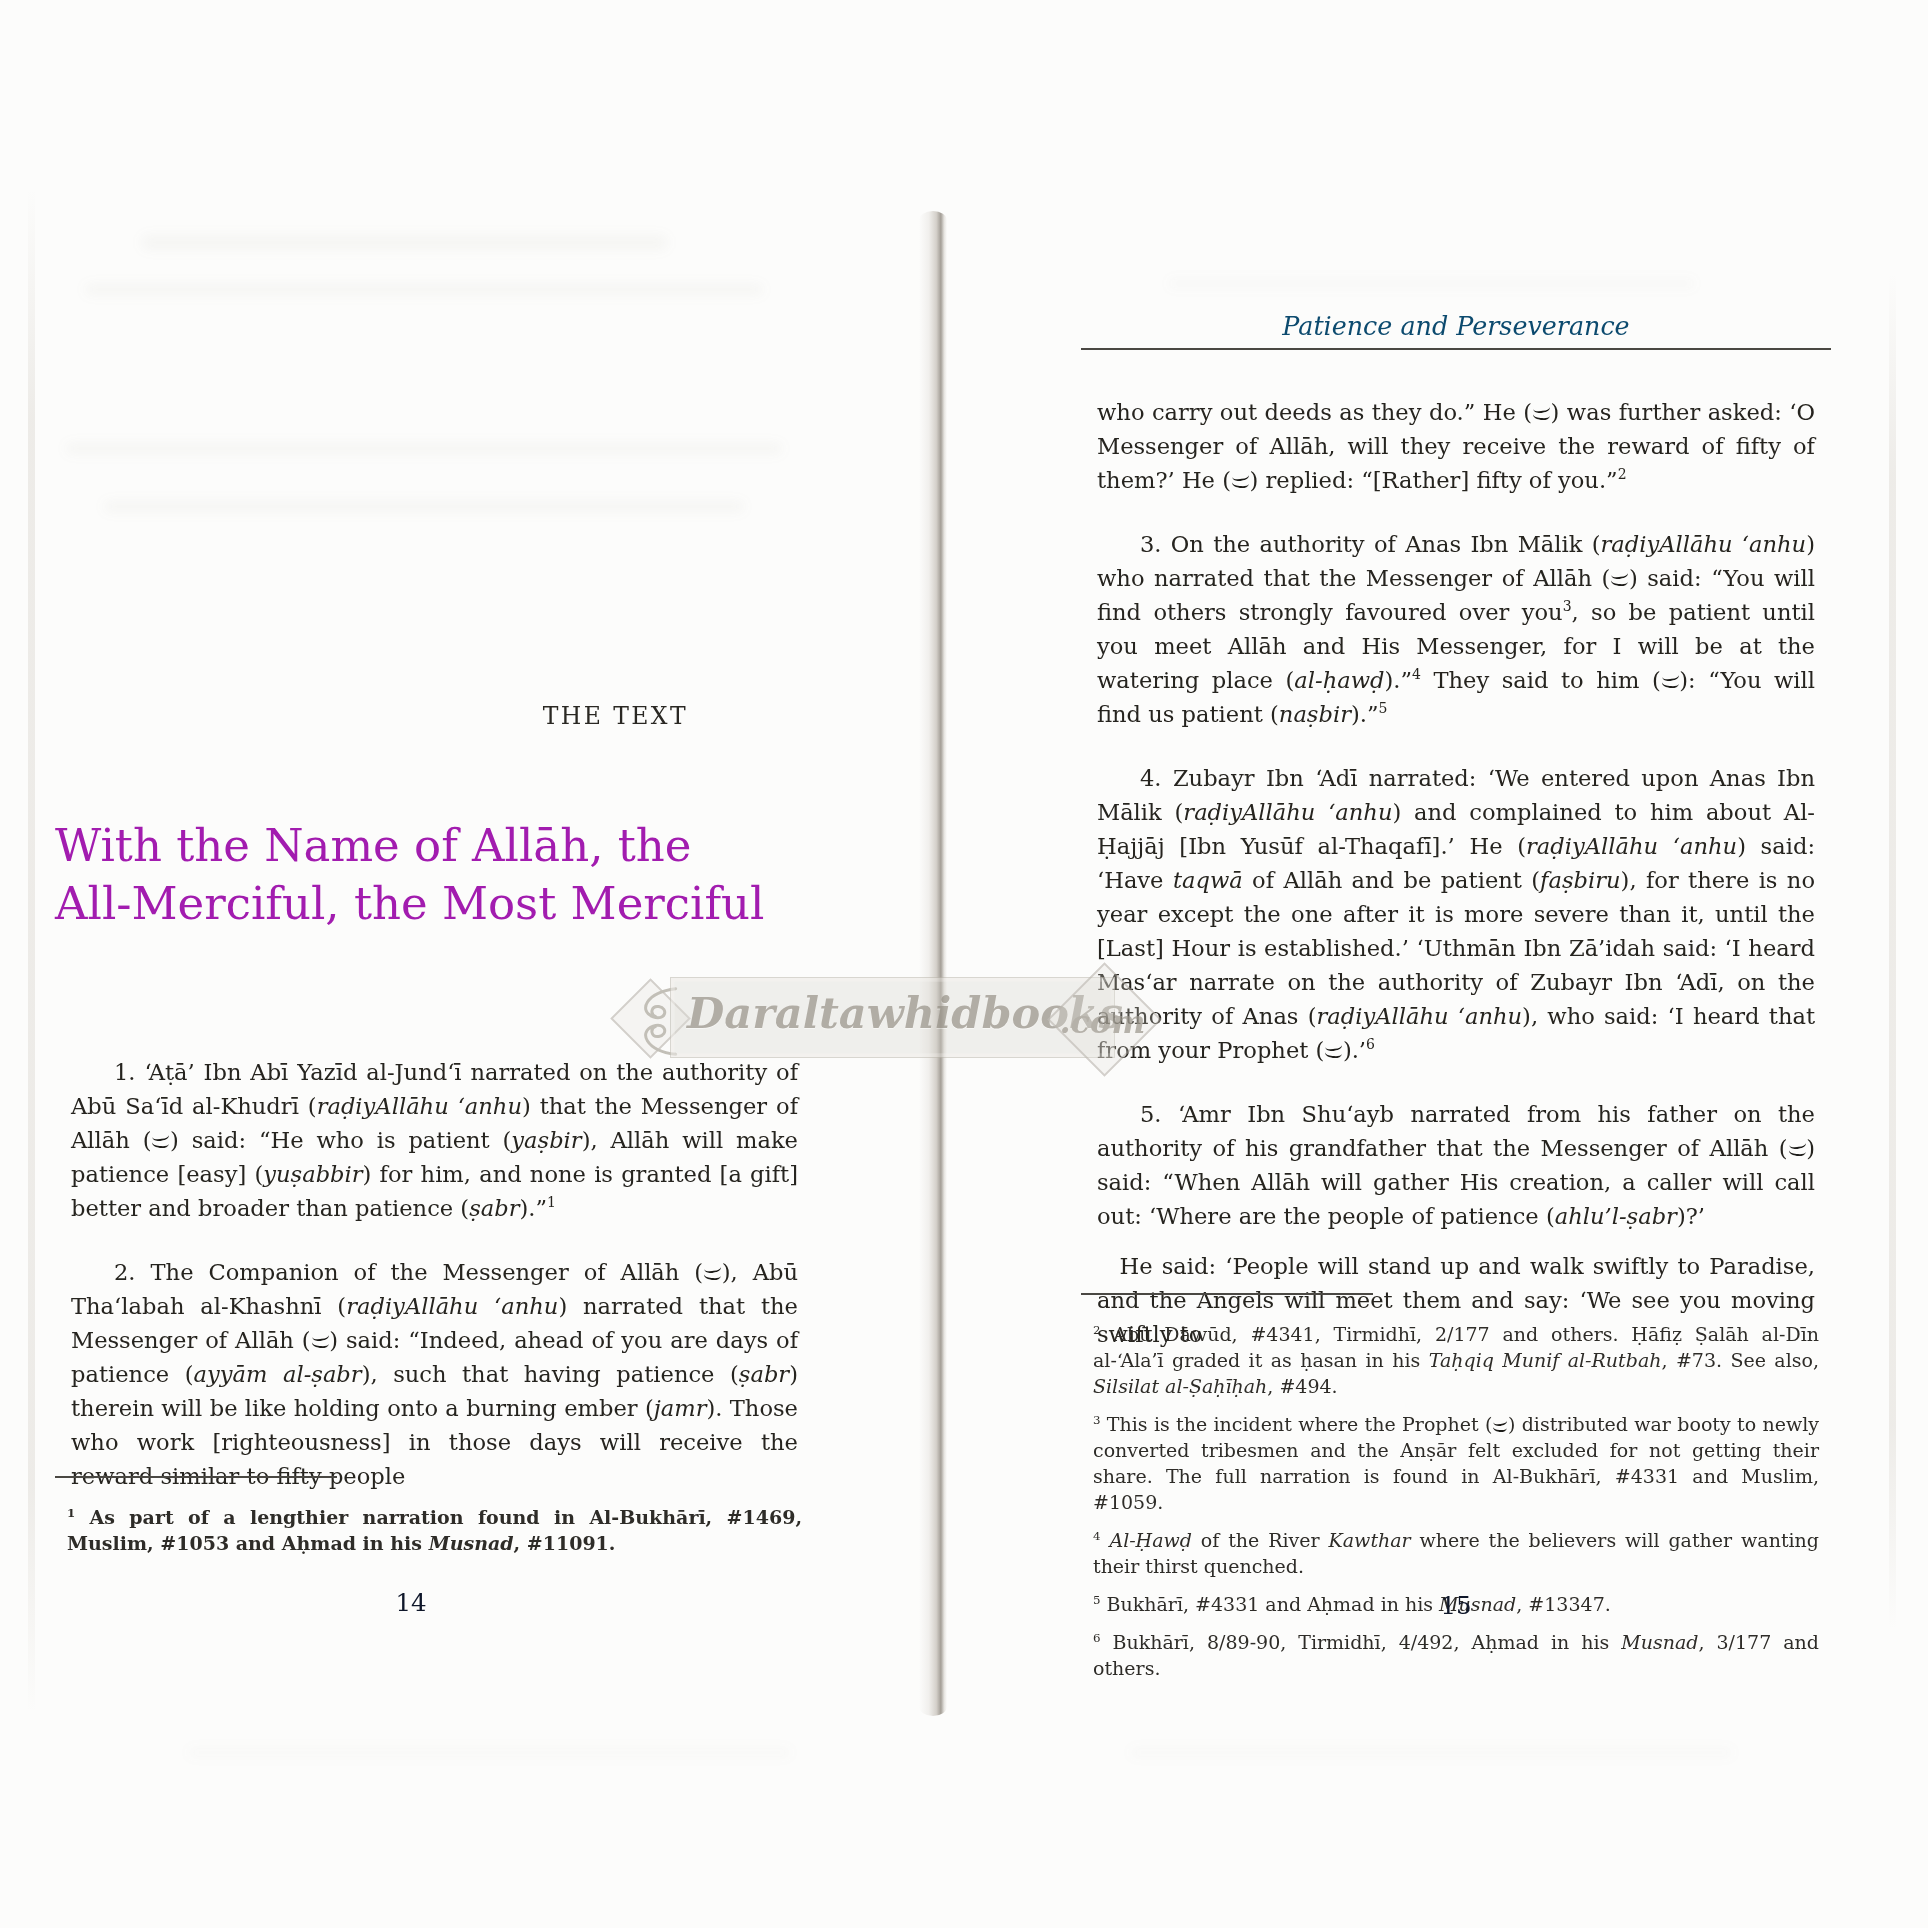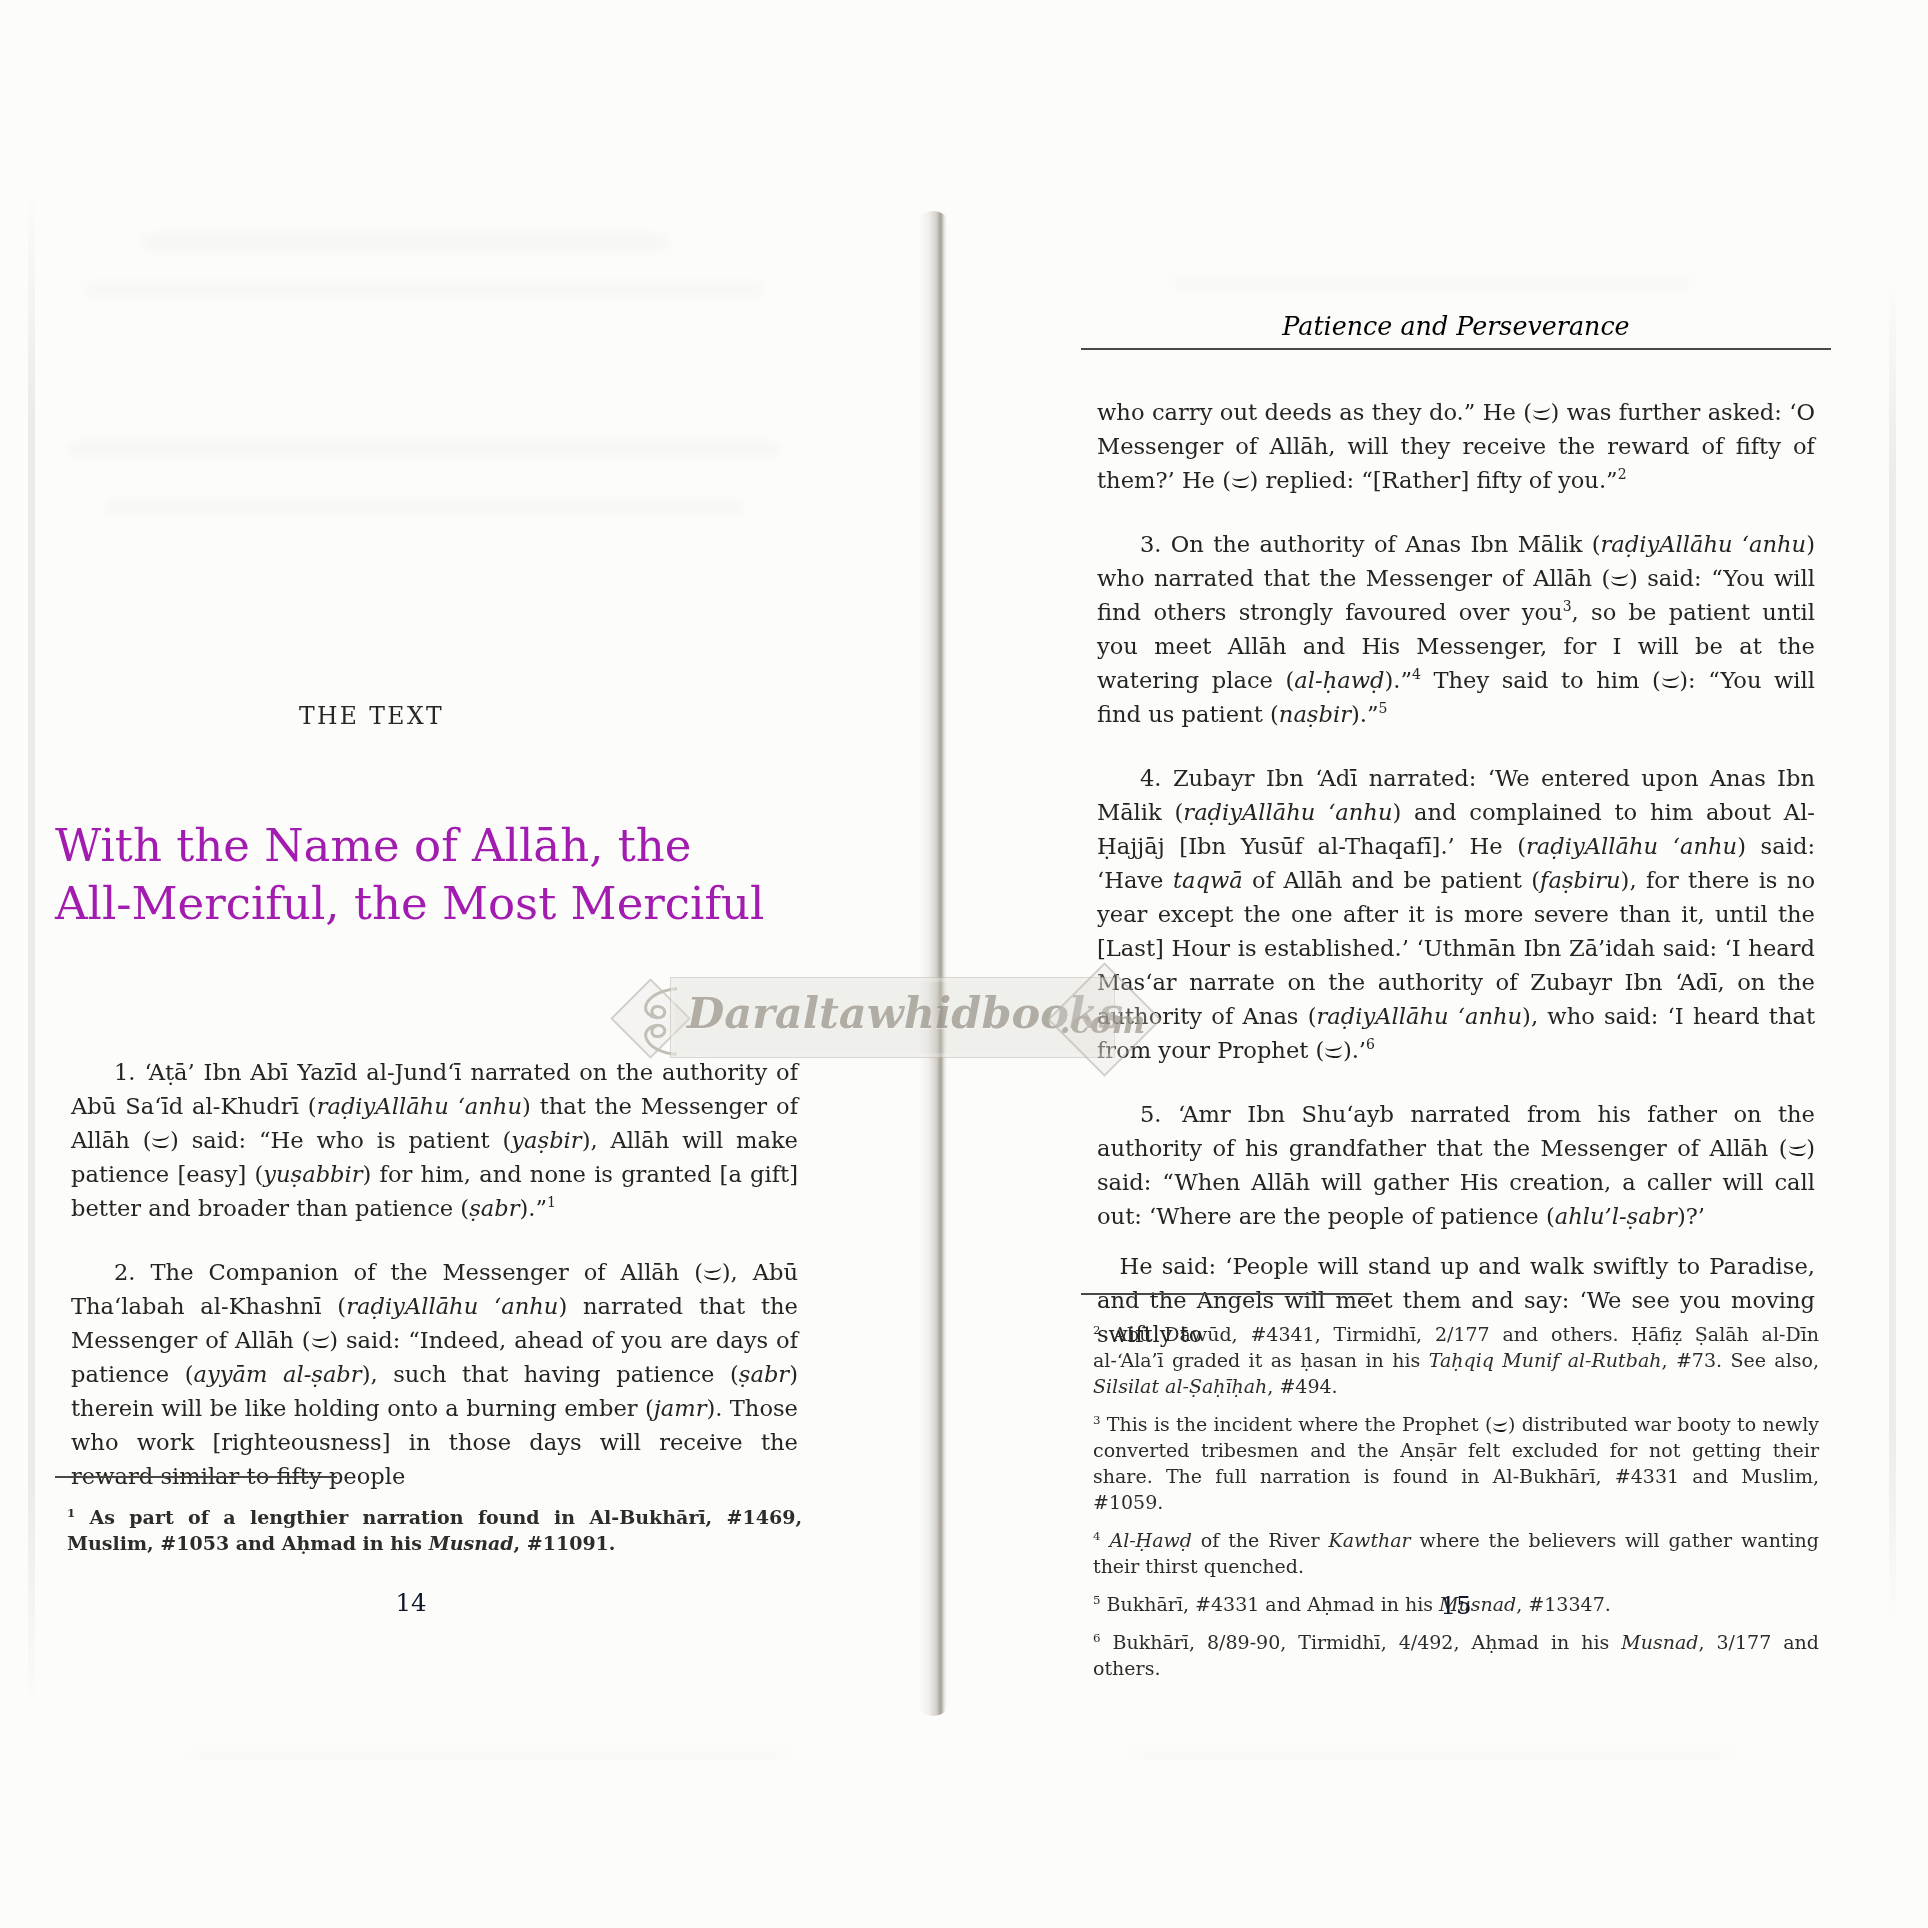--- a/index.html
+++ b/index.html
@@ -8,26 +8,26 @@
 
   
   .page-edge{position:absolute;width:6.6px;border-radius:3.8px;
              background:linear-gradient(180deg,rgba(170,160,145,0),rgba(170,160,145,.18) 15%,rgba(170,160,145,.18) 85%,rgba(170,160,145,0));}
   #spine{position:absolute;left:919px;top:211px;width:28px;height:1505px;border-radius:14px/9.4px;
          background:linear-gradient(90deg,rgba(0,0,0,0) 0%,rgba(140,128,110,.10) 35%,rgba(120,106,88,.30) 62%,rgba(82,72,58,.52) 78%,rgba(130,118,100,.18) 90%,rgba(0,0,0,0) 100%);}
 
   .show-bar{position:absolute;background:rgba(110,108,104,.05);filter:blur(5.6px);border-radius:7.5px;}
 
   
-  .kicker{position:absolute;left:55px;top:702px;width:633px;text-align:center;
+  .kicker{position:absolute;left:55px;top:702px;width:633px;text-align:right;
           font-size:23.5px;letter-spacing:2.4px;color:#2a2823;}
   .main-title{position:absolute;left:55px;top:817px;width:759px;
               font-size:45px;line-height:58px;color:#a21caf;}
   .running-header{position:absolute;left:1081px;top:311px;width:750px;text-align:center;
-                  font-style:italic;font-size:25.4px;color:#000000;}
+                  font-style:italic;font-size:25.4px;color:#0c4a6e;}
   .header-rule{position:absolute;left:1081px;top:348px;width:750px;height:1.9px;background:#4a4843;}
 
   .body-col{position:absolute;font-size:22.6px;line-height:34px;text-align:justify;color:#26241f;}
   #left-body{left:55px;top:1039px;width:759px;}
   #right-body{left:1081px;top:379px;width:750px;}
   .para{text-indent:43px;margin:16px;}
   .para + .para{margin-top:30px;}
   .para.cont{text-indent:0;}
   .para.sub{text-indent:22.6px;margin-top:0;}
   i{font-style:italic;}

